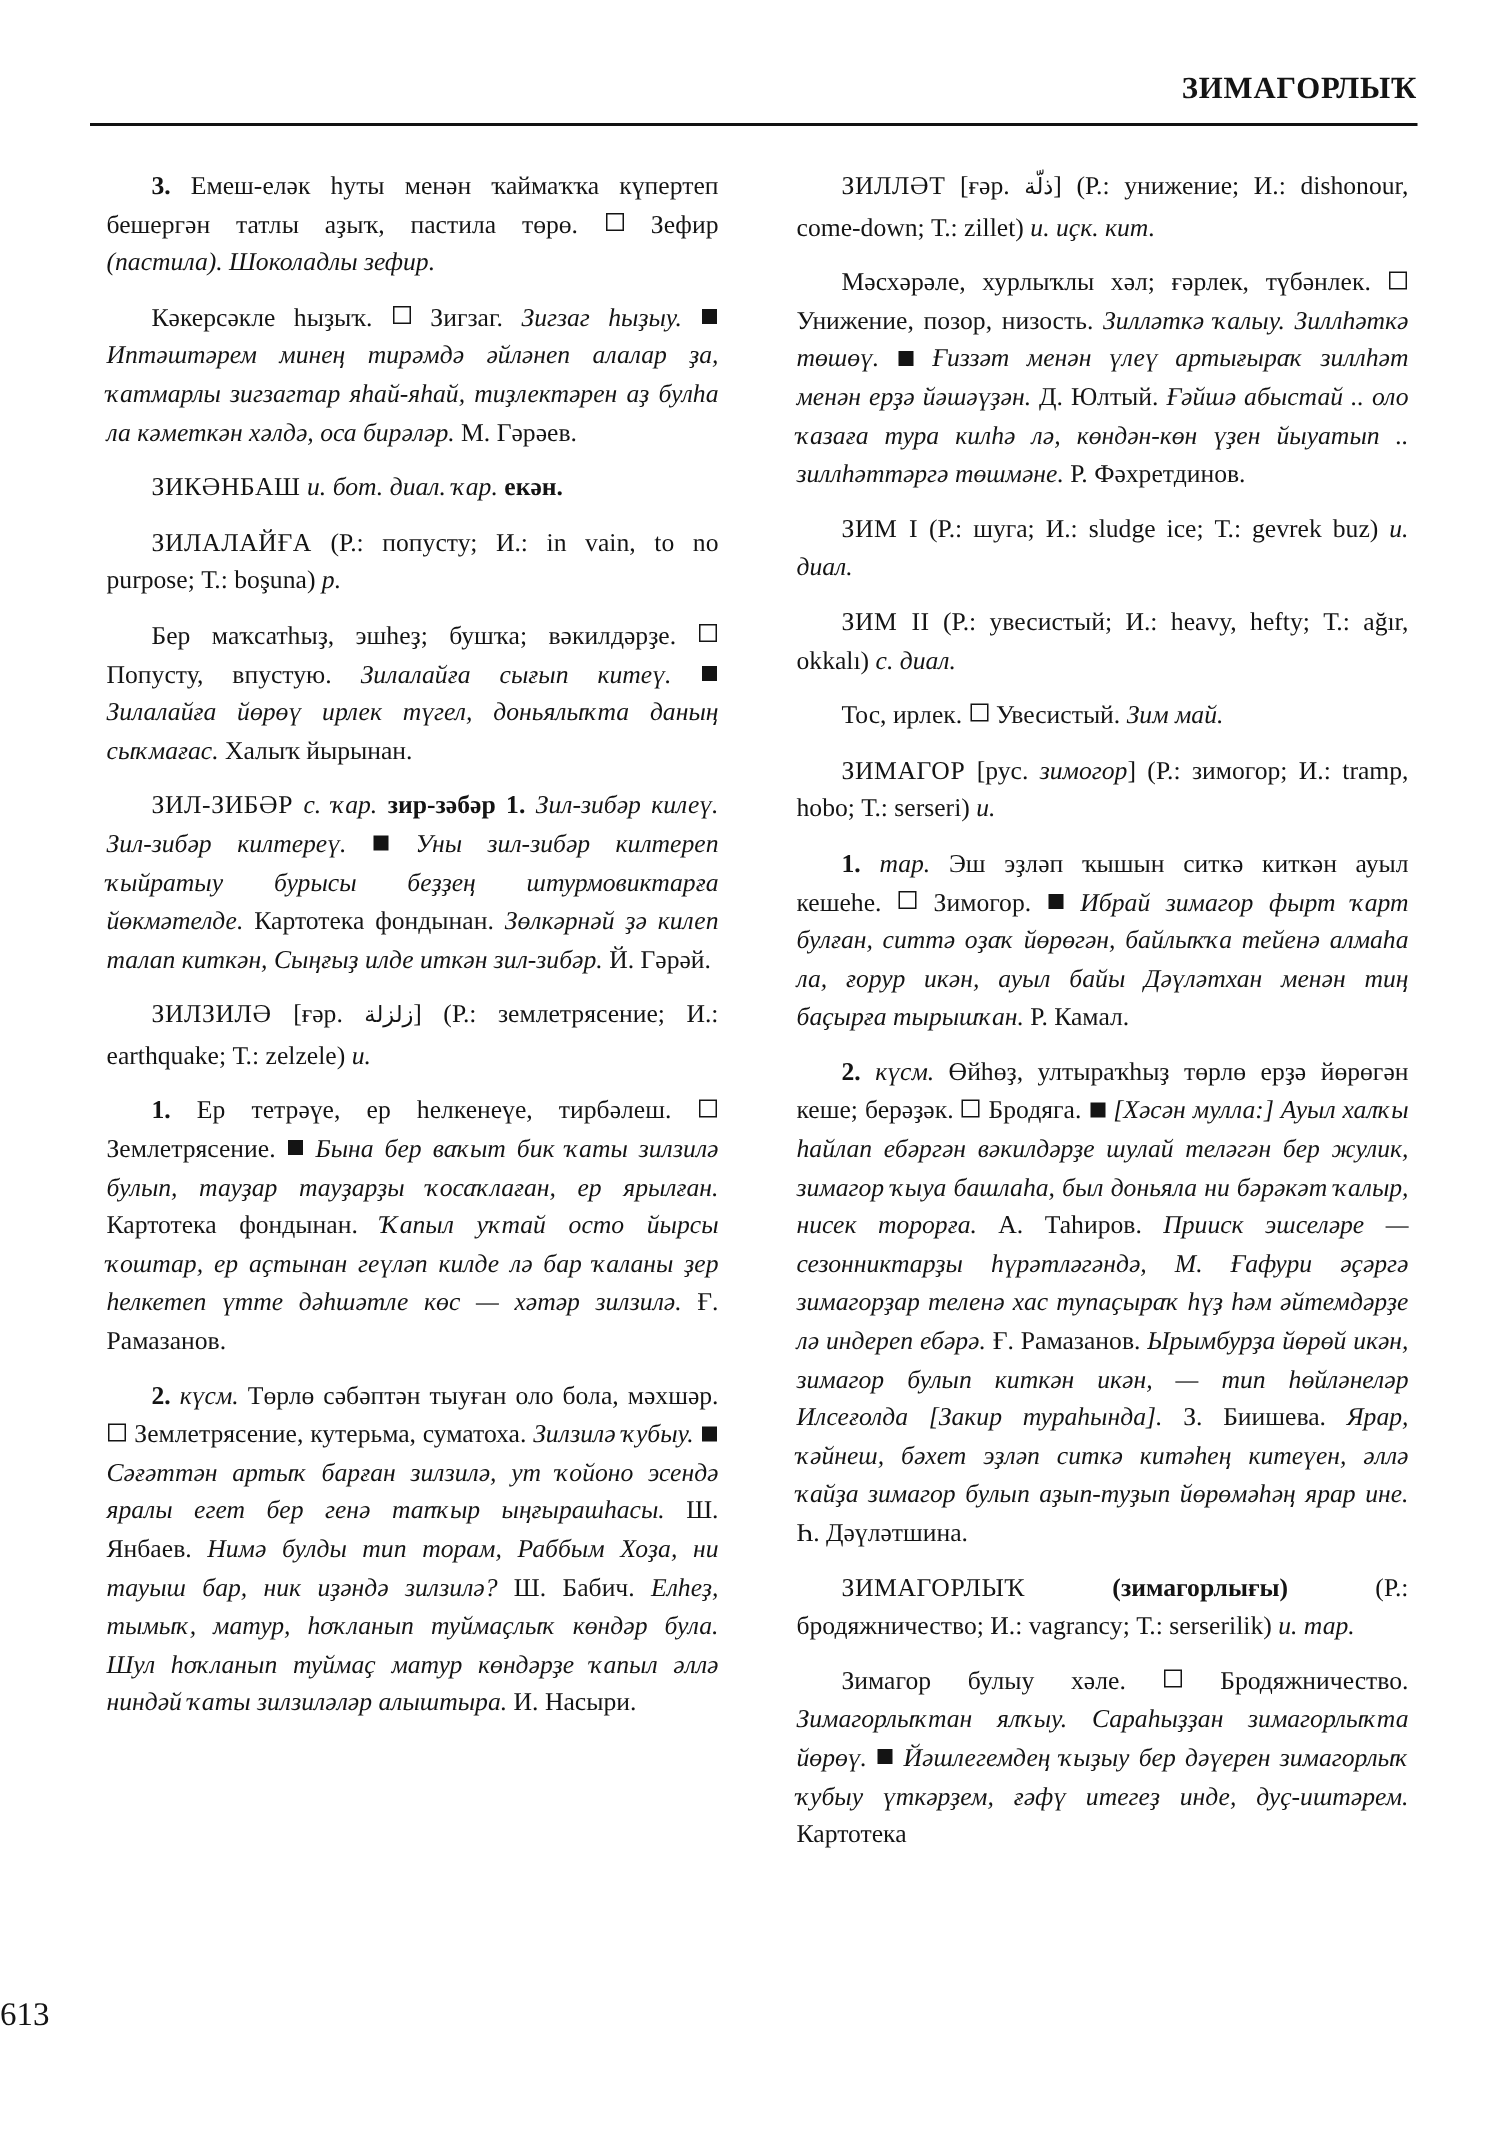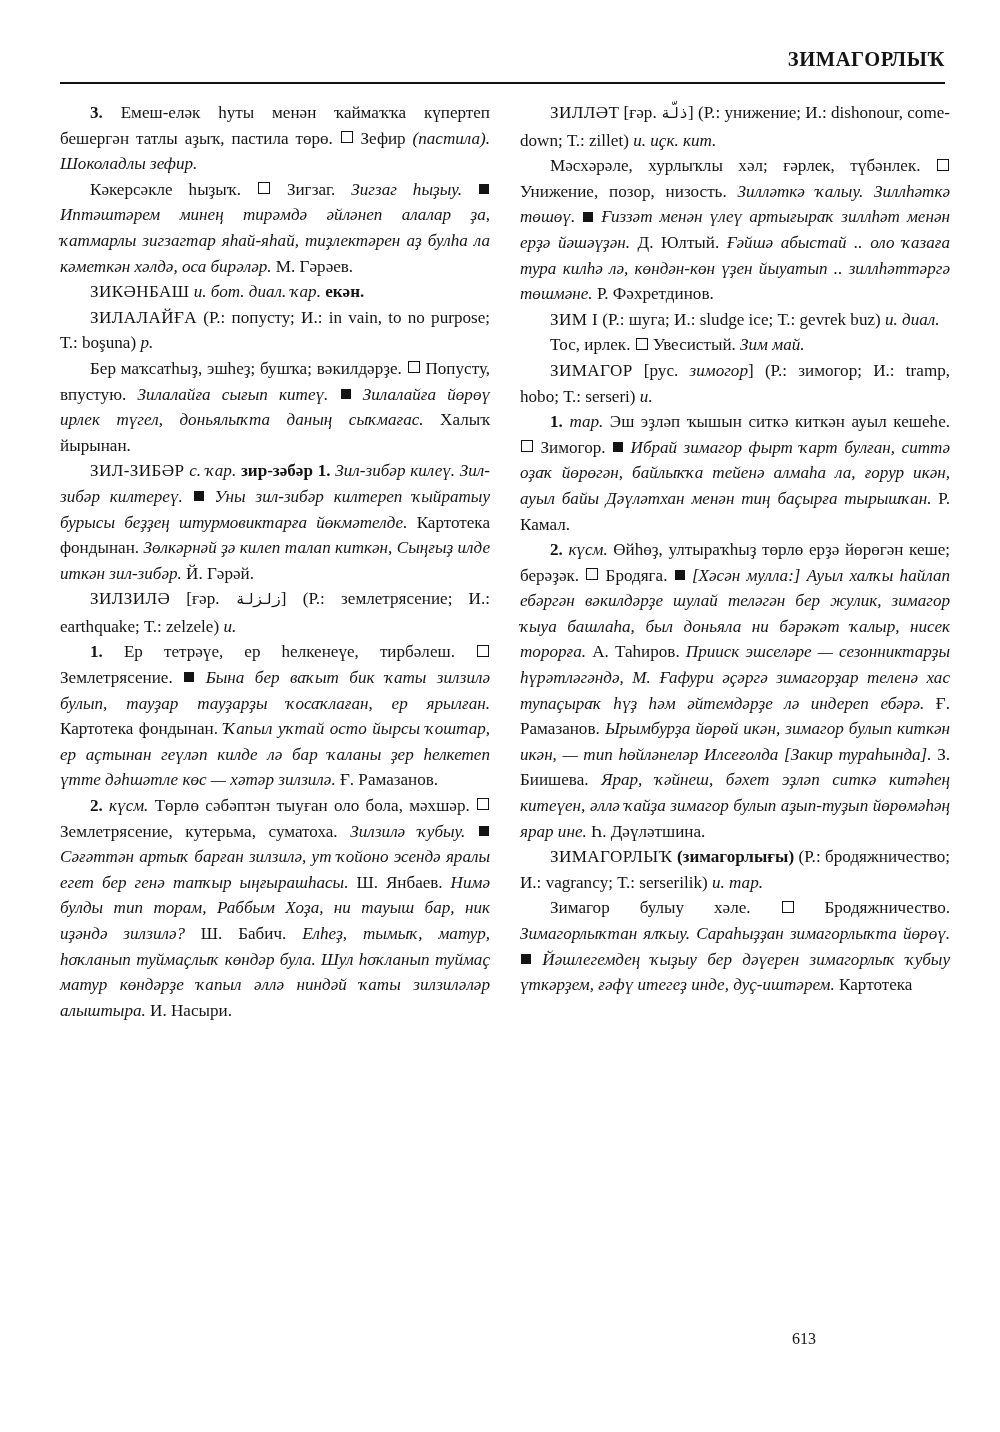--- a/index.html
+++ b/index.html
@@ -56,49 +56,49 @@
   }
   .col {
     width: 430px;
     font-size: 17.1px;
     line-height: 25.6px;
     text-align: justify;
     text-justify: inter-word;
     hyphens: none;
   }
   .col p {
-    margin: 0;
+    margin: 11px;
     text-indent: 30px;
   }
 
   
   .hw   { font-weight: normal; letter-spacing: 0.4px; }
   .it   { font-style: italic; }
   .bold { font-weight: bold; }
-  .ar   { font-family: Liberation Mono, monospace; font-size: 15px; }
+  .ar   { font-family: Liberation Serif, serif; font-size: 15px; }
 
   
   .sq-open, .sq-fill {
     display: inline-block;
     width: 10px;
     height: 10px;
     vertical-align: 0.04em;
     margin: 0 1px;
   }
   .sq-open { border: 1.6px solid #141414; background: transparent; }
   .sq-fill { background: #141414; }
 
   
   .folio {
     position: absolute;
     left: 0;
     top: 1330px;
     width: 816px;
-    text-align: right;
-    font-size: 16px;
+    text-align: left;
+    font-size: 22px;
   }
 </style>
 </head>
 <body>
 
 <div class="page">
 
   <div class="header">
     <span class="runhead">ЗИМАГОРЛЫҠ</span>
   </div>
@@ -113,20 +113,21 @@
         <p class=""><span>Бер маҡсатһыҙ, эшһеҙ; бушҡа; вәкилдәрҙе. </span><span class="sq-open"></span><span> Попусту, впустую. </span><span class="it">Зилалайға сығып китеү. </span><span class="sq-fill"></span><span class="it"> Зилалайға йөрөү ирлек түгел, доньялыҡта даның сыҡмағас.</span><span> Халыҡ йырынан.</span></p>
         <p><span class="hw">ЗИЛ-ЗИБӘР</span><span class="it"> с. ҡар. </span><span class="bold">зир-зәбәр 1.</span><span class="it"> Зил-зибәр килеү. Зил-зибәр килтереү. </span><span class="sq-fill"></span><span class="it"> Уны зил-зибәр килтереп ҡыйратыу бурысы беҙҙең штурмовиктарға йөкмәтелде.</span><span> Картотека фондынан. </span><span class="it">Зөлкәрнәй ҙә килеп талап киткән, Сыңғыҙ илде иткән зил-зибәр.</span><span> Й. Гәрәй.</span></p>
         <p><span class="hw">ЗИЛЗИЛӘ</span><span> [ғәр. </span><span class="ar">زلزلة</span><span>] (Р.: землетрясение; И.: earthquake; Т.: zelzele) </span><span class="it">и.</span></p>
         <p><span class="bold">1.</span><span> Ер тетрәүе, ер һелкенеүе, тирбәлеш. </span><span class="sq-open"></span><span> Землетрясение. </span><span class="sq-fill"></span><span class="it"> Бына бер ваҡыт бик ҡаты зилзилә булып, тауҙар тауҙарҙы ҡосаҡлаған, ер ярылған.</span><span> Картотека фондынан. </span><span class="it">Ҡапыл уҡтай осто йырсы ҡоштар, ер аҫтынан геүләп килде лә бар ҡаланы ҙер һелкетеп үтте дәһшәтле көс — хәтәр зилзилә.</span><span> Ғ. Рамазанов.</span></p>
         <p><span class="bold">2.</span><span class="it"> күсм.</span><span> Төрлө сәбәптән тыуған оло бола, мәхшәр. </span><span class="sq-open"></span><span> Землетрясение, кутерьма, суматоха. </span><span class="it">Зилзилә ҡубыу. </span><span class="sq-fill"></span><span class="it"> Сәғәттән артыҡ барған зилзилә, ут ҡойоно эсендә яралы егет бер генә тапҡыр ыңғырашһасы.</span><span> Ш. Янбаев. </span><span class="it">Нимә булды тип торам, Раббым Хоҙа, ни тауыш бар, ник иҙәндә зилзилә?</span><span> Ш. Бабич. </span><span class="it">Елһеҙ, тымыҡ, матур, һоҡланып туймаҫлыҡ көндәр була. Шул һоҡланып туймаҫ матур көндәрҙе ҡапыл әллә ниндәй ҡаты зилзиләләр алыштыра.</span><span> И. Насыри.</span></p>
       </div>
     <div class="col" id="col-right">
         <p><span class="hw">ЗИЛЛӘТ</span><span> [ғәр. </span><span class="ar">ذلّة</span><span>] (Р.: унижение; И.: dishonour, come-down; Т.: zillet) </span><span class="it">и. иҫк. кит.</span></p>
         <p class=""><span>Мәсхәрәле, хурлыҡлы хәл; ғәрлек, түбәнлек. </span><span class="sq-open"></span><span> Унижение, позор, низость. </span><span class="it">Зилләткә ҡалыу. Зиллһәткә төшөү. </span><span class="sq-fill"></span><span class="it"> Ғиззәт менән үлеү артығыраҡ зиллһәт менән ерҙә йәшәүҙән.</span><span> Д. Юлтый. </span><span class="it">Ғәйшә абыстай .. оло ҡазаға тура килһә лә, көндән-көн үҙен йыуатып .. зиллһәттәргә төшмәне.</span><span> Р. Фәхретдинов.</span></p>
         <p><span class="hw">ЗИМ I</span><span> (Р.: шуга; И.: sludge ice; Т.: gevrek buz) </span><span class="it">и. диал.</span></p>
+        <p><span class="hw">ЗИМ II</span><span> (Р.: увесистый; И.: heavy, hefty; Т.: ağır, okkalı) </span><span class="it">с. диал.</span></p>
         <p class=""><span>Тос, ирлек. </span><span class="sq-open"></span><span> Увесистый. </span><span class="it">Зим май.</span></p>
         <p><span class="hw">ЗИМАГОР</span><span>  [рус. </span><span class="it">зимогор</span><span>]  (Р.: зимогор; И.: tramp, hobo; Т.: serseri) </span><span class="it">и.</span></p>
         <p><span class="bold">1.</span><span class="it"> тар.</span><span> Эш эҙләп ҡышын ситкә киткән ауыл кешеһе. </span><span class="sq-open"></span><span> Зимогор. </span><span class="sq-fill"></span><span class="it"> Ибрай зимагор фырт ҡарт булған, ситтә оҙаҡ йөрөгән, байлыҡҡа тейенә алмаһа ла, ғорур икән, ауыл байы Дәүләтхан менән тиң баҫырға тырышҡан.</span><span> Р. Камал.</span></p>
         <p><span class="bold">2.</span><span class="it"> күсм.</span><span> Өйһөҙ, ултыраҡһыҙ төрлө ерҙә йөрөгән кеше; берәҙәк. </span><span class="sq-open"></span><span> Бродяга. </span><span class="sq-fill"></span><span class="it"> [Хәсән мулла:] Ауыл халҡы һайлап ебәргән вәкилдәрҙе шулай теләгән бер жулик, зимагор ҡыуа башлаһа, был доньяла ни бәрәкәт ҡалыр, нисек торорға.</span><span> А. Таһиров. </span><span class="it">Прииск эшселәре — сезонниктарҙы һүрәтләгәндә, М. Ғафури әҫәргә зимагорҙар теленә хас тупаҫыраҡ һүҙ һәм әйтемдәрҙе лә индереп ебәрә.</span><span> Ғ. Рамазанов. </span><span class="it">Ырымбурҙа йөрөй икән, зимагор булып киткән икән, — тип һөйләнеләр Илсеғолда [Закир тураһында].</span><span> З. Биишева. </span><span class="it">Ярар, ҡәйнеш, бәхет эҙләп ситкә китәһең китеүен, әллә ҡайҙа зимагор булып аҙып-туҙып йөрөмәһәң ярар ине.</span><span> Һ. Дәүләтшина.</span></p>
         <p><span class="hw">ЗИМАГОРЛЫҠ</span><span class="bold">  (зимагорлығы)</span><span> (Р.: бродяжничество;  И.: vagrancy;  Т.: serserilik) </span><span class="it">и. тар.</span></p>
         <p class=""><span>Зимагор булыу хәле. </span><span class="sq-open"></span><span> Бродяжничество. </span><span class="it">Зимагорлыҡтан ялҡыу. Сараһыҙҙан зимагорлыҡта йөрөү. </span><span class="sq-fill"></span><span class="it"> Йәшлегемдең ҡыҙыу бер дәүерен зимагорлыҡ ҡубыу үткәрҙем, ғәфү итегеҙ инде, дуҫ-иштәрем.</span><span> Картотека</span></p>
       </div>
   </div>
 
   <div class="folio">

